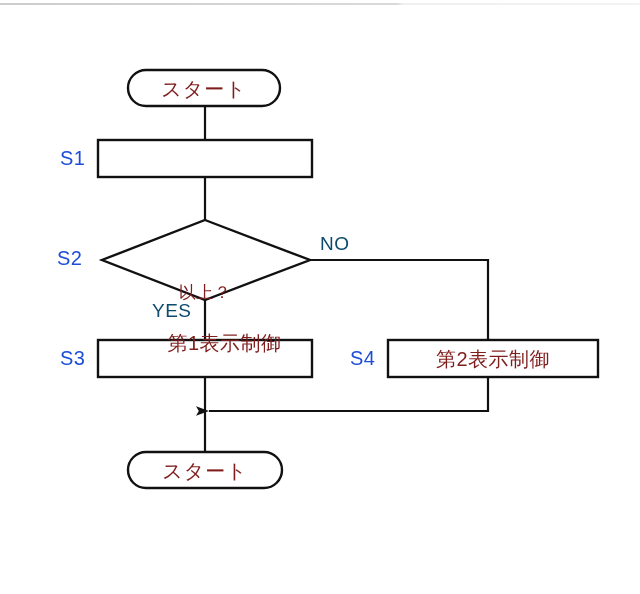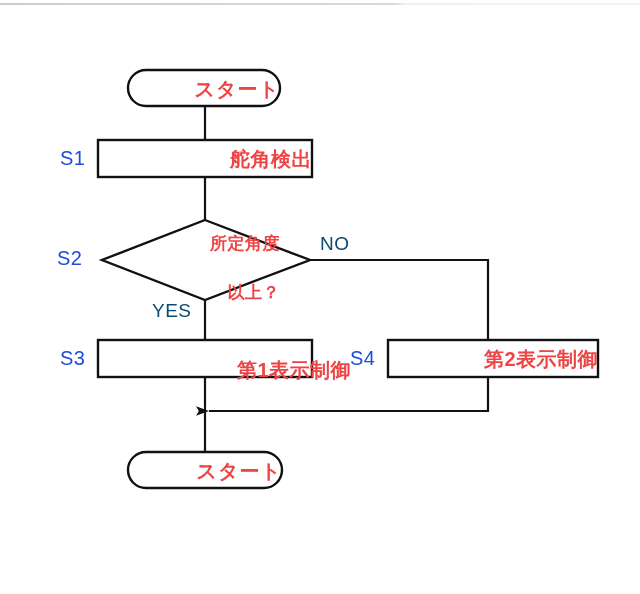--- a/index.html
+++ b/index.html
@@ -34,26 +34,25 @@
     height: 2px;
     background: linear-gradient(to right,
         rgba(140,140,145,0.55) 0%,
         rgba(150,150,155,0.45) 62%,
         rgba(190,190,195,0.30) 63%,
         rgba(200,200,205,0.28) 100%);
     opacity: 0.8;
   }
   .node-text {
     position: absolute;
-    text-align: right;
-    color: #ef4444;
+    text-align: center;
+    color: #7f1d1d;
     white-space: pre;
     line-height: 1.12;
     pointer-events: none;
-    font-weight: bold;
   }
   .term-text {
     font-size: 20px;
     letter-spacing: 1px;
   }
   .proc-text {
     font-size: 20px;
     letter-spacing: 0.5px;
   }
   .dec-text {
@@ -110,35 +109,33 @@
 
     <polyline points="488,377 488,411 209,411" fill="none" stroke="#111111" stroke-width="2.2" marker-end="url(#arrow-left)"></polyline>
 
     <rect x="128" y="452" width="154" height="36" rx="18" ry="18" fill="#ffffff" stroke="#111111" stroke-width="2.4"></rect>
   </svg>
 
   <div class="node-text term-text" style="left:128px; top:78px; width:152px;">スタート</div>
 
   <div class="step-label" style="left:60px; top:147px;">S1</div>
 
-  <div class="node-text proc-text" style="left:98px; top:148px; width:214px;">舵角検出</div>
 
   <div class="step-label" style="left:57px; top:247px;text-align:right;">S2</div>
 
-  <div class="node-text dec-text" style="left:130px; top:233px; width:150px;">所定角度</div>
 
   <div class="node-text dec-text" style="left:130px; top:262px; width:150px;margin-top:20px;">以上？</div>
 
   <div class="branch-label" style="left:320px; top:233px;">NO</div>
 
   <div class="branch-label" style="left:152px; top:300px;">YES</div>
 
   <div class="step-label" style="left:60px; top:347px;">S3</div>
 
-  <div class="node-text proc-text" style="left:98px; top:359px; width:253px;">第1表示制御</div>
+  <div class="node-text proc-text" style="left:98px; top:332px; width:253px;">第1表示制御</div>
 
   <div class="step-label" style="left:350px; top:347px;">S4</div>
 
   <div class="node-text proc-text" style="left:388px; top:348px; width:210px;">第2表示制御</div>
 
   <div class="node-text term-text" style="left:128px; top:460px; width:154px;">スタート</div>
 
 </div>
 
 </body></html>

